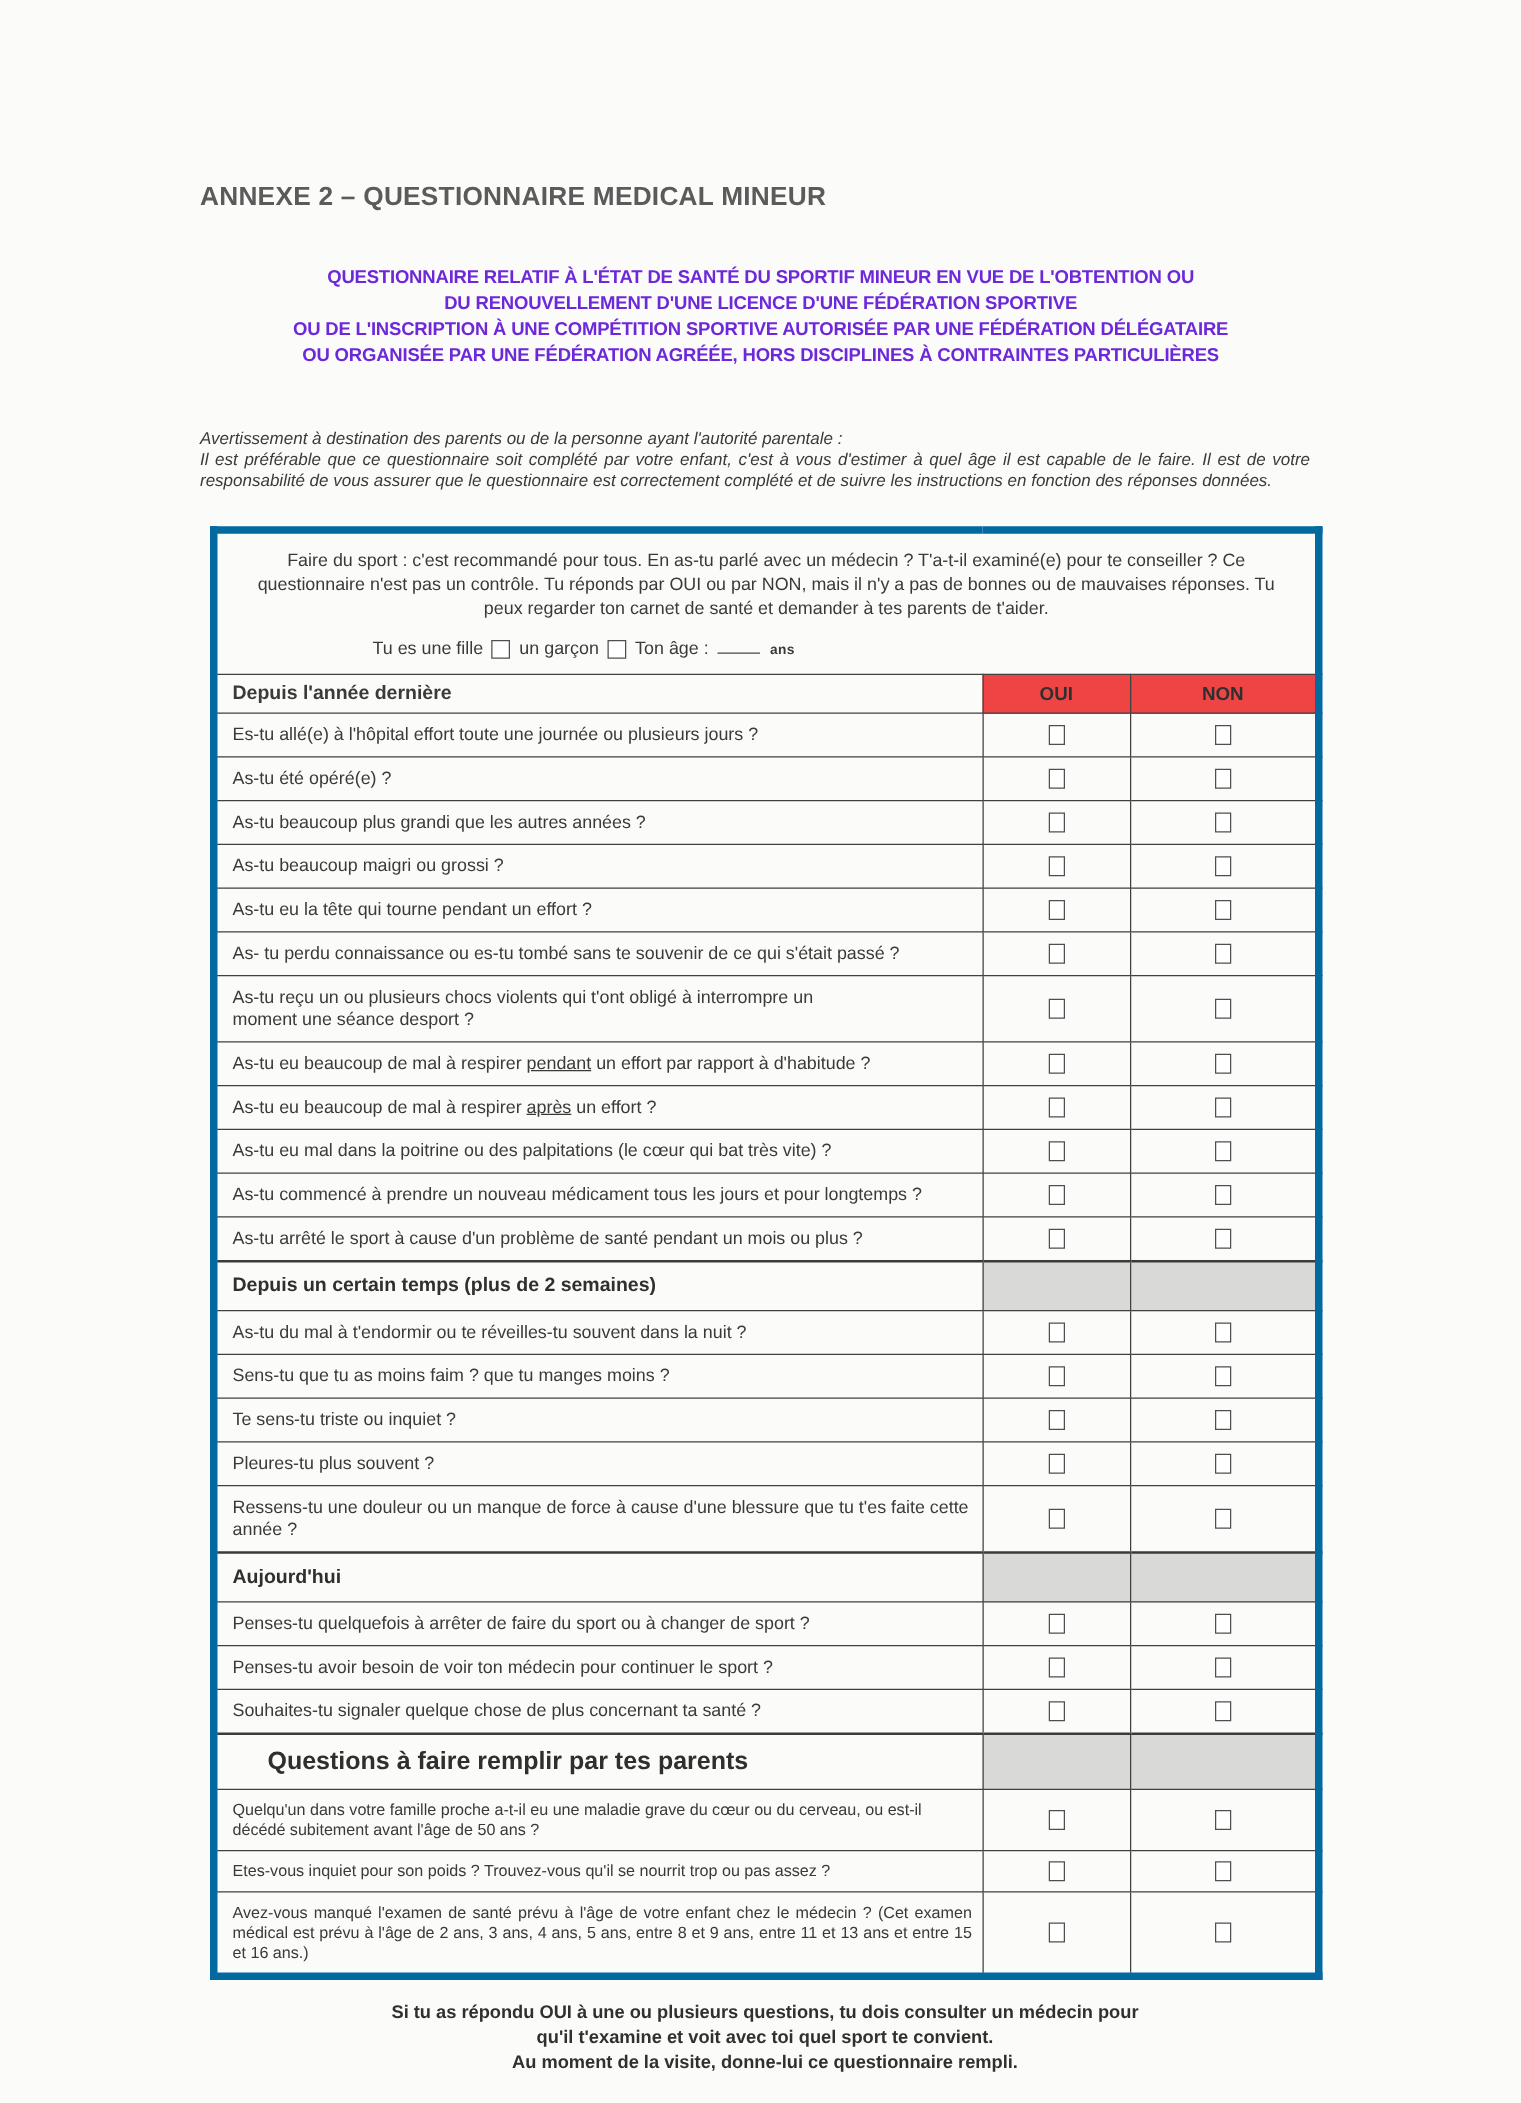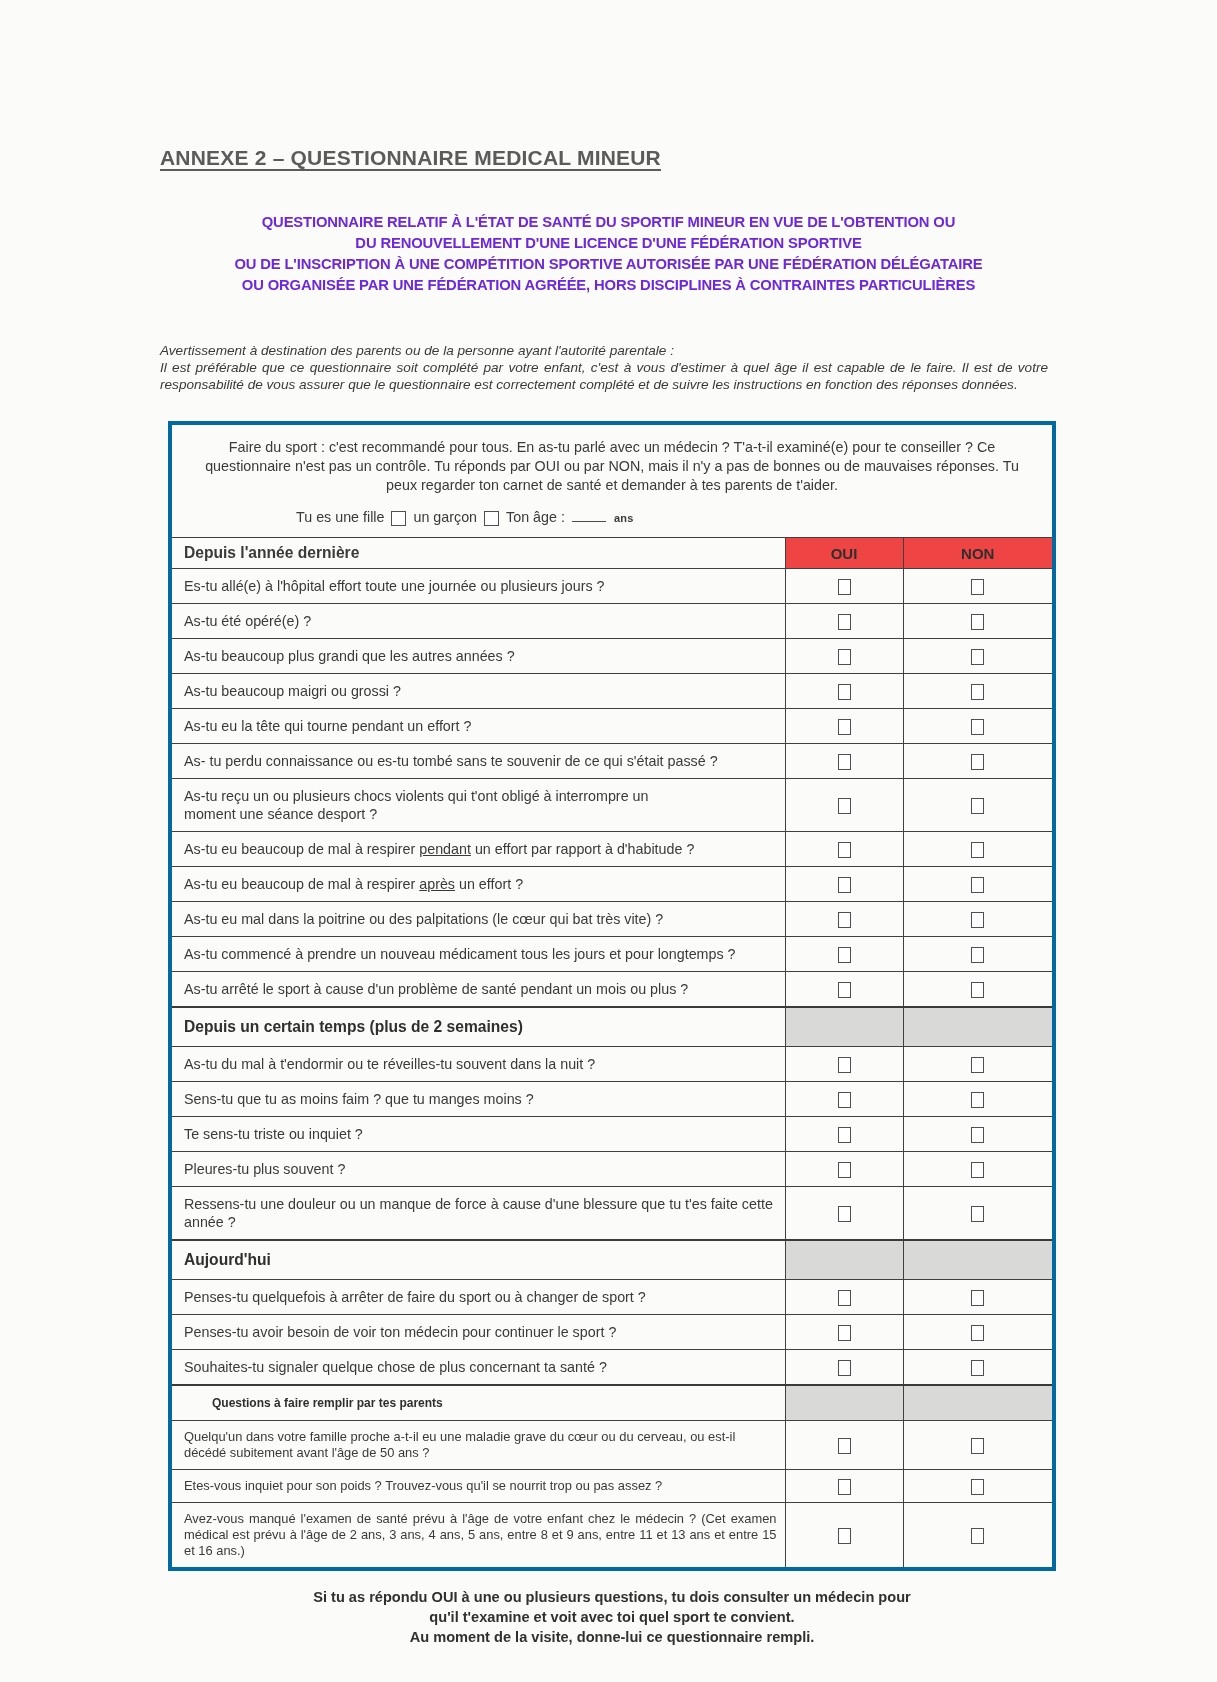--- a/index.html
+++ b/index.html
@@ -9,21 +9,20 @@
     font-family:"Liberation Sans", sans-serif;
     color:#3c3c3c;
     overflow:hidden;
   }
   .page{position:relative;width:1217px;height:1682px;}
 
   .annex-title{
     margin:146px 0 0 160px;
     font-size:21px;font-weight:700;
     color:#5b5b5b;
-    text-decoration:underline;
     text-underline-offset:4px;
     letter-spacing:.2px;
   }
 
   .doc-heading{
     margin:42px auto 0;
     width:960px;
     text-align:center;
     font-weight:700;
     font-size:14.8px;
@@ -39,21 +38,21 @@
     font-size:13.6px;
     line-height:17px;
     color:#3a3a3a;
   }
   .notice .notice-body{text-align:justify;}
 
   table.qtable{
     margin:28px 0 0 168px;
     width:888px;
     border-collapse:collapse;
-    border:4px solid #0369a1;
+    border:6px solid #0369a1;
     font-size:14.3px;
     color:#3a3a3a;
     table-layout:fixed;
   }
   td{vertical-align:middle;}
   .intro-cell{
     border:none;
     padding:13px 26px 2px 26px;
     text-align:center;
     line-height:19px;
@@ -98,21 +97,21 @@
   }
   .cb-inline{width:13px;height:13px;margin:0 4px;}
   .gray{background:#d9d9d8;}
 
   .s-row td{border:1px solid #404040;border-top:2px solid #3b3b3b;}
   .s{
     font-weight:700;font-size:15.6px;
     padding:10px 8px 10px 12px;
     color:#2f2f2f;
   }
-  .s-big{font-size:12px;padding-left:40px;}
+  .s-big{font-size:20px;padding-left:40px;}
 
   .sm .q{font-size:12.9px;line-height:16px;}
 
   .u{text-decoration:underline;}
 
   .footer-note{
     margin:16px 0 0 168px;
     width:888px;
     text-align:center;
     font-weight:700;

